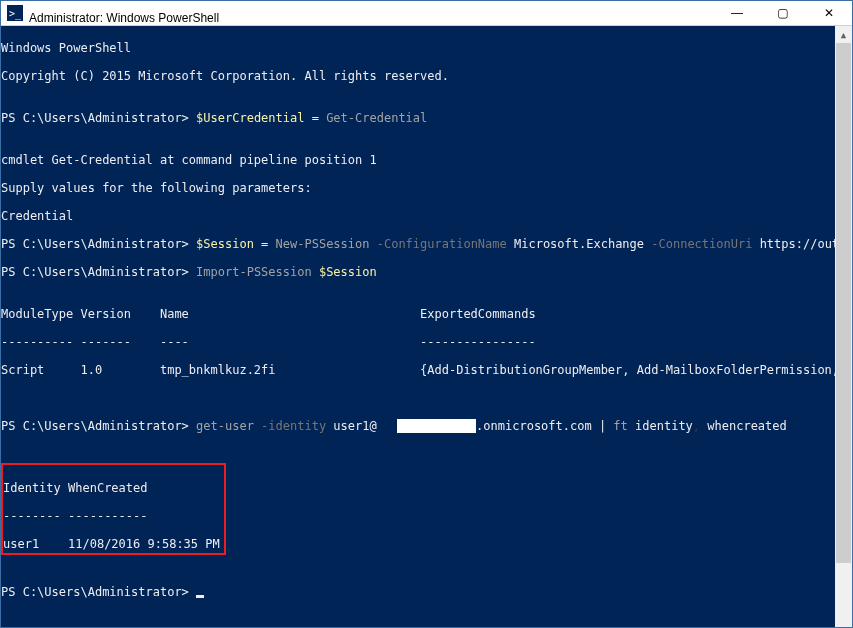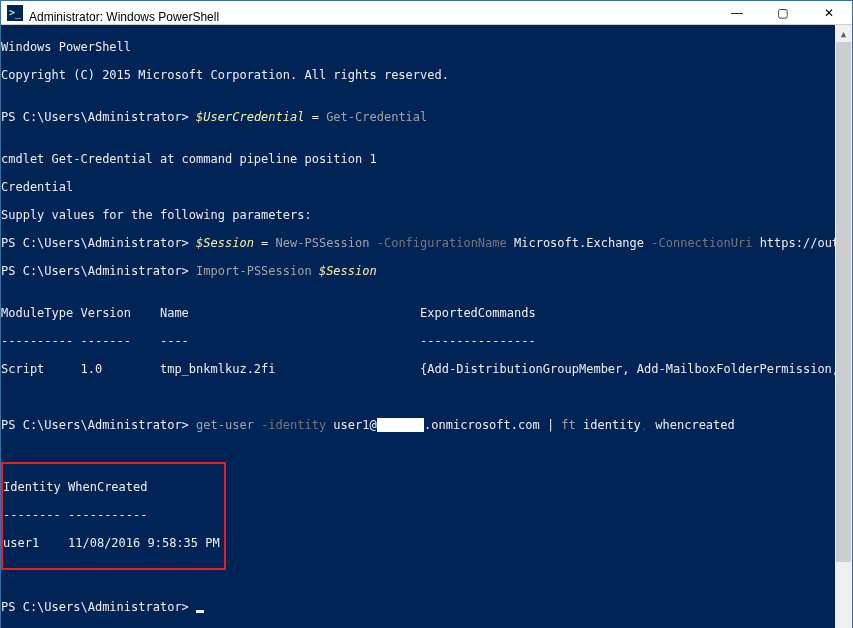--- a/index.html
+++ b/index.html
@@ -13,27 +13,27 @@
   .winbtn { width: 46px; height: 100%; display: flex; align-items: center; justify-content: center; font-family: "Segoe UI Symbol", sans-serif; font-size: 12px; color: #000; }
   .winbtn.close { width: 46px; }
   .client { flex: 1; display: flex; background: #012456; }
   .terminal { flex: 1; color: #eeedf0; font-size: 12px; line-height: 14px; padding: 1px 0 0 0; white-space: pre; overflow: hidden; }
   .scrollbar { width: 17px; background: #f0f0f0; display: flex; flex-direction: column; }
   .sb-btn { height: 17px; background: #f0f0f0; display: flex; align-items: center; justify-content: center; font-size: 9px; color: #606060; }
   .sb-track { flex: 1; background: #f0f0f0; position: relative; }
   .sb-thumb { position: absolute; left: 1px; right: 1px; top: 0; height: 520px; background: #cdcdcd; }
   .ln { display: block; }
   .c-white { color: #eeedf0; }
-  .c-yellow { color: #f9f1a5; font-style: italic; }
+  .c-yellow { color: #f9f1a5; }
   .c-green { color: #a3a3a3; }
   .c-gray { color: #767676; }
   .c-darkgray { color: #3a3a3a; }
-  .box { border: 2px solid #ed1c24; display: inline-block; padding: 2px 4px 18px 0; margin: 2px 0; }
+  .box { border: 2px solid #ed1c24; display: inline-block; padding: 2px 4px 2px 0; margin: 2px 0; }
   .cursor { background: #eeedf0; display: inline-block; width: 8px; height: 3px; vertical-align: baseline; position: relative; top: 2px; }
-  .blot { background: #fff; color: #fff; padding: 0 2px; }
+  .blot { background: #fff; color: #fff; padding: 0 18px; margin-left: 20px; }
 </style>
 </head>
 <body>
 
 <div class="window">
   <div class="titlebar">
     <span class="icon">
         <span>&gt;_</span>
       </span>
     <span class="title">Administrator: Windows PowerShell</span>
@@ -44,22 +44,22 @@
     </div>
   </div>
   <div class="client">
     <div class="terminal">
 <span class="ln c-white">Windows PowerShell</span>
 <span class="ln c-white">Copyright (C) 2015 Microsoft Corporation. All rights reserved.</span>
 <span class="ln"></span>
 <span class="ln"><span class="c-white">PS C:\Users\Administrator&gt; </span><span class="c-yellow">$UserCredential</span><span class="c-white"> = </span><span class="c-green">Get-Credential</span></span>
 <span class="ln"></span>
 <span class="ln c-white">cmdlet Get-Credential at command pipeline position 1</span>
+<span class="ln c-white">Supply values for the following parameters:</span>
 <span class="ln c-white">Credential</span>
-<span class="ln c-white">Supply values for the following parameters:</span>
 <span class="ln"><span class="c-white">PS C:\Users\Administrator&gt; </span><span class="c-yellow">$Session</span><span class="c-white"> = </span><span class="c-green">New-PSSession</span><span class="c-gray"> -ConfigurationName </span><span class="c-white">Microsoft.Exchange</span><span class="c-gray"> -ConnectionUri </span><span class="c-white">https://outlook</span></span>
 <span class="ln"><span class="c-white">PS C:\Users\Administrator&gt; </span><span class="c-green">Import-PSSession</span><span class="c-white"> </span><span class="c-yellow">$Session</span></span>
 <span class="ln"></span>
 <span class="ln c-white">ModuleType Version    Name                                ExportedCommands</span>
 <span class="ln c-white">---------- -------    ----                                ----------------</span>
 <span class="ln c-white">Script     1.0        tmp_bnkmlkuz.2fi                    {Add-DistributionGroupMember, Add-MailboxFolderPermission,...</span>
 <span class="ln"></span>
 <span class="ln"></span>
 <span class="ln"><span class="c-white">PS C:\Users\Administrator&gt; </span><span class="c-green">get-user</span><span class="c-gray"> -identity </span><span class="c-white">user1@</span><span class="blot">xxxxxx</span><span class="c-white">.onmicrosoft.com</span><span class="c-white"> | </span><span class="c-green">ft</span><span class="c-white"> identity</span><span class="c-darkgray">, </span><span class="c-white">whencreated</span></span>
 <span class="ln">

